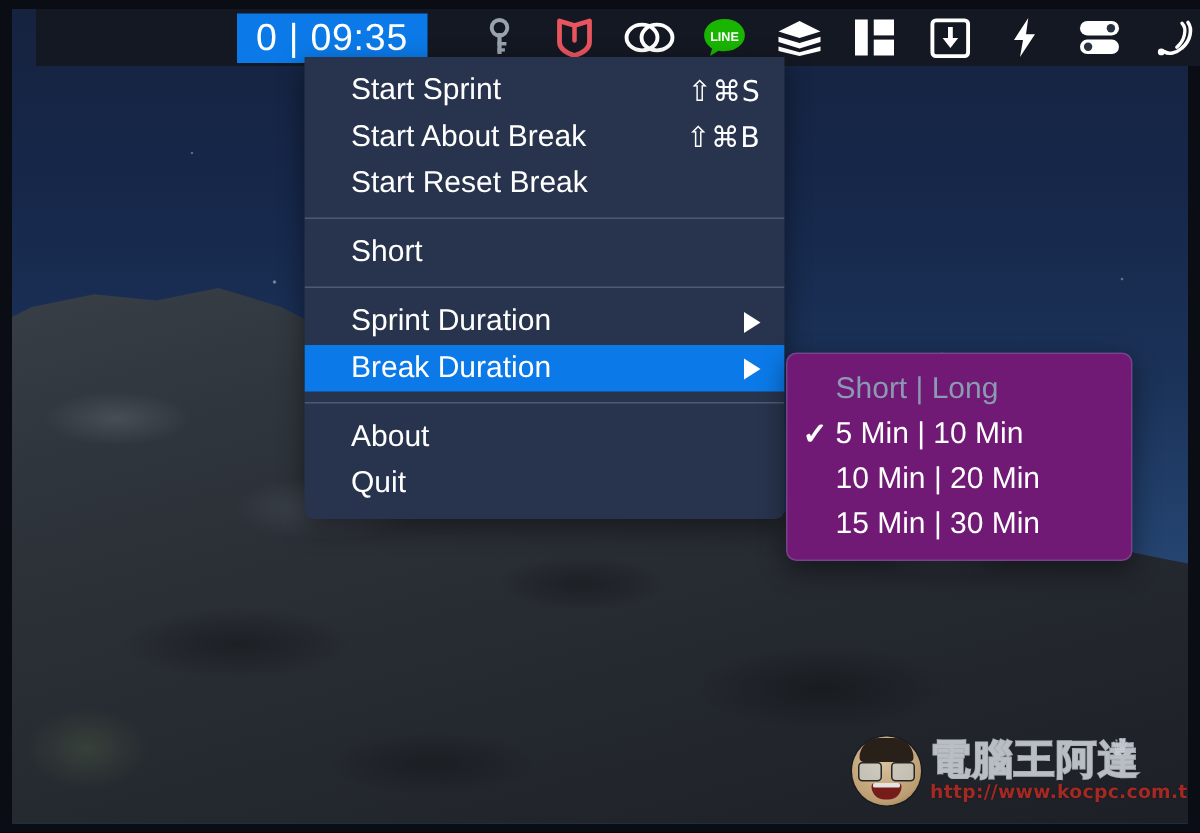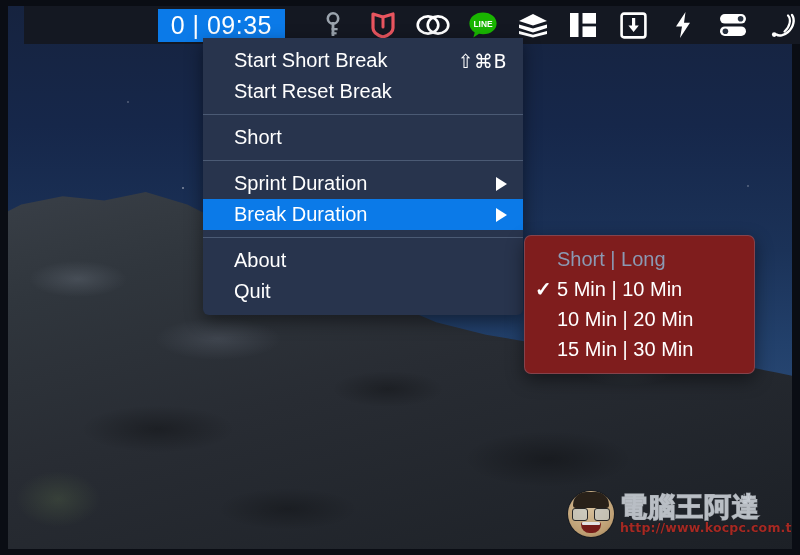--- a/index.html
+++ b/index.html
@@ -232,21 +232,21 @@
     border-radius: 0 0 6px 6px;
     box-shadow: 0 6px 18px rgba(0,0,0,.45);
     z-index: 40;
     padding: 7px 0 8px 0;
     overflow: hidden;
   }
   #submenu {
     position: absolute;
     left: 524px; top: 235px;
     width: 229px;
-    background: #7f1d1d;
+    background: #701a75;
     border: 1px solid rgba(150,170,200,.28);
     border-radius: 7px;
     box-shadow: 0 6px 18px rgba(0,0,0,.45);
     z-index: 45;
     padding: 8px 0 9px 0;
   }
 
   .menu-item {
     display: flex;
     align-items: center;
@@ -413,21 +413,25 @@
           <circle cx="4.2" cy="22.6" r="2.3" fill="#ffffff"></circle>
         </svg>
       </div>
 
     </div>
   </div>
 
   <div id="main-menu">
 
     <div class="menu-item">
-      <span class="label">Start Short Break</span>
+      <span class="label">Start Sprint</span>
+      <span class="shortcut">⇧⌘S</span>
+    </div>
+    <div class="menu-item">
+      <span class="label">Start About Break</span>
       <span class="shortcut">⇧⌘B</span>
     </div>
     <div class="menu-item">
       <span class="label">Start Reset Break</span>
       <span class="shortcut"></span>
     </div>
 
     <div class="menu-sep"></div>
 
     <div class="menu-item">

